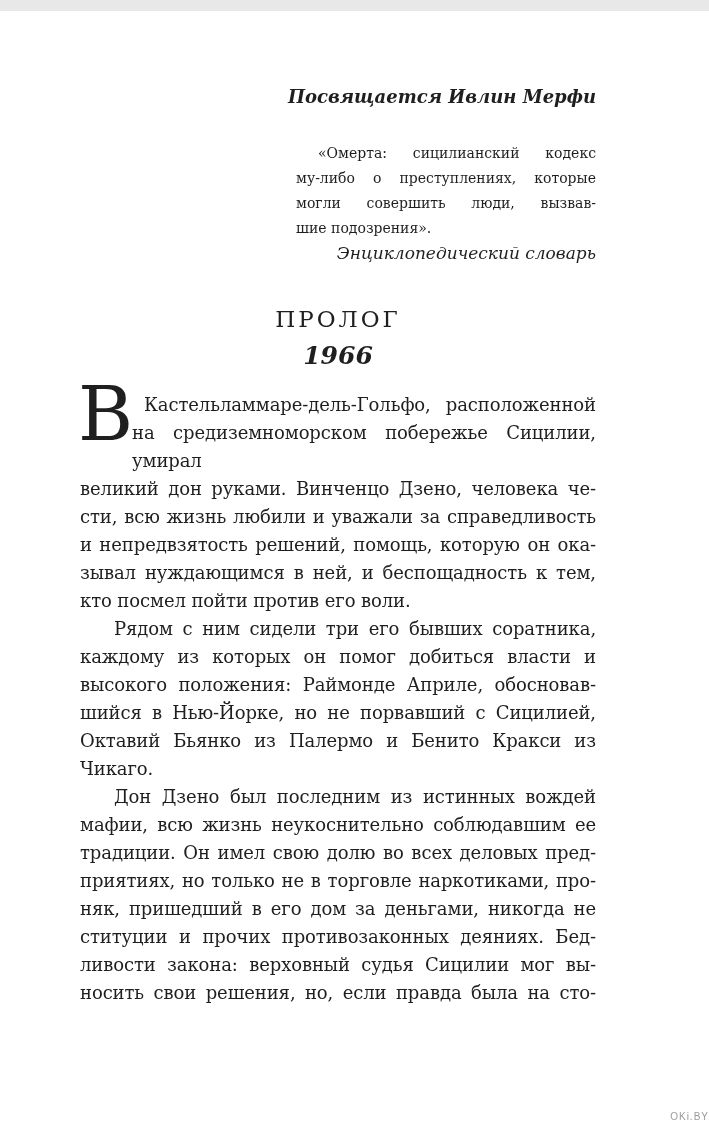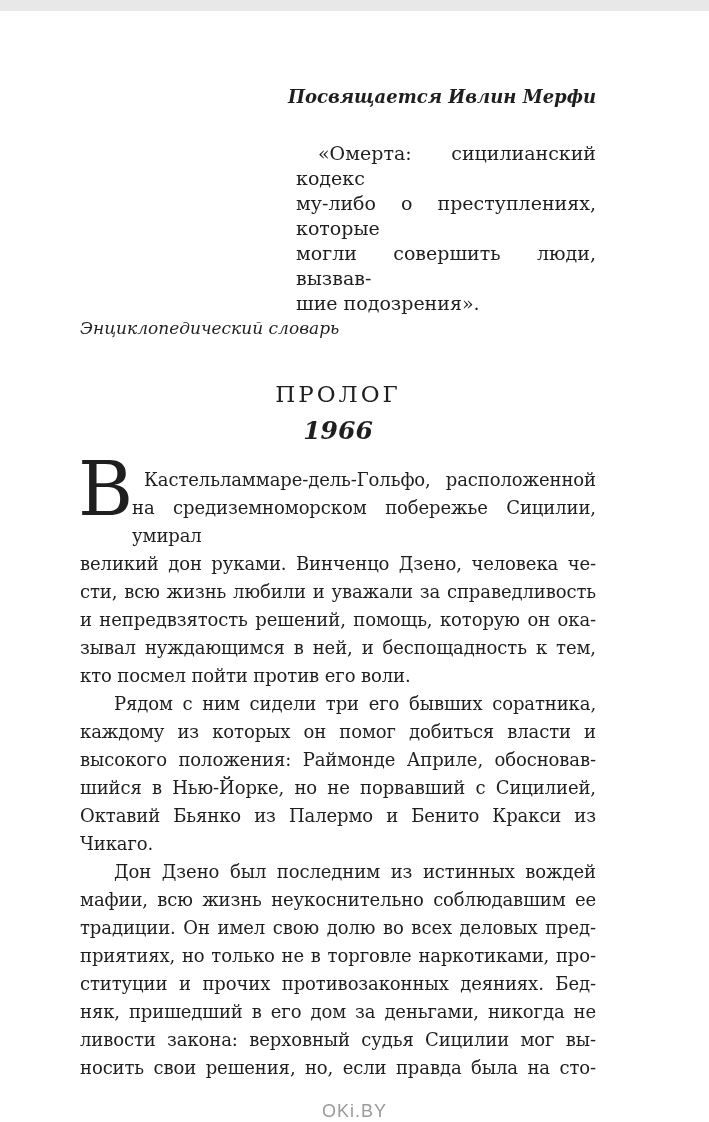--- a/index.html
+++ b/index.html
@@ -30,26 +30,26 @@
     text-align: right;
     font-style: italic;
     font-weight: bold;
     font-size: 18px;
     line-height: 20px;
   }
   .epigraph {
     margin-top: 34px;
     margin-left: auto;
     width: 300px;
-    font-size: 19px;
+    font-size: 14px;
     line-height: 25px;
   }
   .epigraph > div:first-child { text-indent: 22px; }
   .attribution {
-    text-align: left;
+    text-align: right;
     font-style: italic;
     font-size: 17px;
     line-height: 25px;
   }
   .heading {
     margin-top: 38px;
     text-align: center;
     font-size: 23px;
     letter-spacing: 3px;
     line-height: 30px;
@@ -85,23 +85,23 @@
     top: -14px;
     font-size: 75px;
     line-height: 75px;
     font-weight: normal;
   }
   .watermark {
     position: absolute;
     left: 0;
     right: 0;
     bottom: 11px;
-    text-align: center;
+    text-align: right;
     font-family: "Liberation Sans", "DejaVu Sans", sans-serif;
-    font-size: 18px;
+    font-size: 10px;
     letter-spacing: 1px;
     color: var(--footer);
   }
 </style>
 </head>
 <body>
 
 <div class="page">
   <div class="column">
 
@@ -140,22 +140,22 @@
           <div>шийся в Нью-Йорке, но не порвавший с Сицилией,</div>
           <div>Октавий Бьянко из Палермо и Бенито Кракси из</div>
           <div class="end">Чикаго.</div>
         </div>
 
       <div class="lines para-indent">
           <div>Дон Дзено был последним из истинных вождей</div>
           <div>мафии, всю жизнь неукоснительно соблюдавшим ее</div>
           <div>традиции. Он имел свою долю во всех деловых пред-</div>
           <div>приятиях, но только не в торговле наркотиками, про-</div>
+          <div>няк, пришедший в его дом за деньгами, никогда не</div>
           <div>ституции и прочих противозаконных деяниях. Бед-</div>
-          <div>няк, пришедший в его дом за деньгами, никогда не</div>
           <div>ливости закона: верховный судья Сицилии мог вы-</div>
           <div>носить свои решения, но, если правда была на сто-</div>
         </div>
 
     </div>
   </div>
 
   <div class="watermark">OKi.BY</div>
 </div>
 

